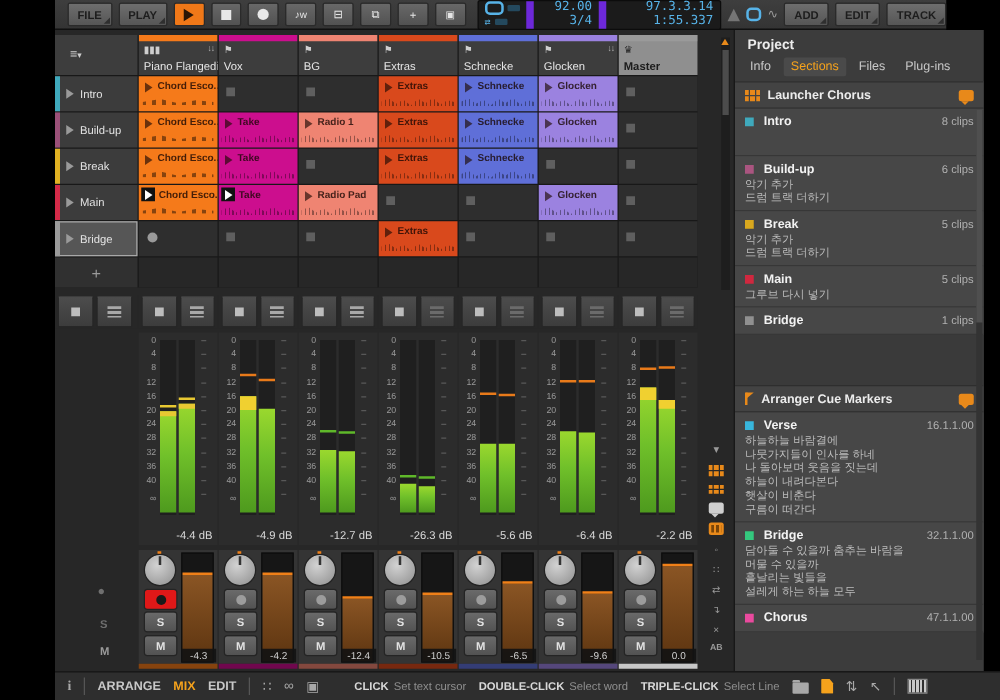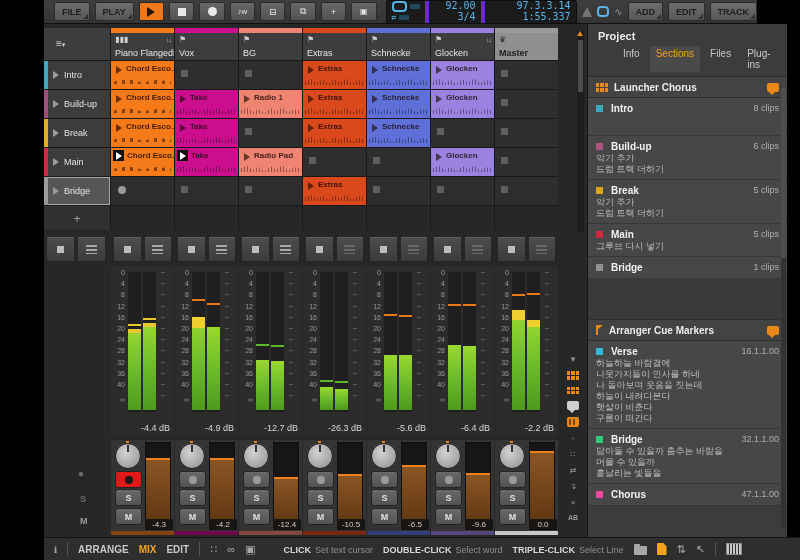--- a/index.html
+++ b/index.html
@@ -13,21 +13,21 @@
   .fold:after{content:"";position:absolute;right:1px;bottom:1px;border-left:5px solid transparent;border-bottom:5px solid #2f2f2f;}
   .ibtn{width:30px;height:17px;background:linear-gradient(#686868,#525252);border:1px solid #2a2a2a;border-radius:2px;
     display:flex;align-items:center;justify-content:center;color:#e5e5e5;font-size:9px;}
   .ibtn.play-active{background:#f07818;}
   .tri{width:0;height:0;border-left:8px solid #2a1505;border-top:5px solid transparent;border-bottom:5px solid transparent;}
   .sq{width:8px;height:8px;background:#e8e8e8;}
   .dot{width:9px;height:9px;border-radius:50%;background:#e8e8e8;}
   #transport{height:22px;background:#1b1b1b;border:1px solid #0c0c0c;border-radius:2px;display:flex;align-items:center;
     color:#57b3e8;font-size:10px;font-family:"DejaVu Sans Mono","Liberation Mono",monospace;margin-left:4px;}
   .tcol{display:flex;flex-direction:column;justify-content:center;gap:1px;padding:0 5px;height:100%;}
-  .tcol.brd{border-left:4px solid #6d28d9;align-items:flex-end;}
+  .tcol.brd{border-left:6px solid #6d28d9;align-items:flex-end;}
   .tval{text-align:right;line-height:10px;}
   .mini-blue{width:10px;height:5px;background:#24495e;border-radius:1px;display:inline-block;}
   .looppill{width:11px;height:7px;border:2px solid #57b3e8;border-radius:4px;}
   .metro{width:0;height:0;border-left:5px solid transparent;border-right:5px solid transparent;border-bottom:10px solid #8f8f8f;}
   
   #main{position:absolute;left:44px;top:24px;width:543px;height:513px;background:#272727;}
   #launcher-grid{position:absolute;left:0;top:4px;display:grid;grid-template-columns:66px repeat(7,63px);
     grid-template-rows:32px repeat(5,28px) 24px;gap:1px;background:#181818;}
   .hdr{background:#3d3d3d;position:relative;overflow:hidden;}
   .hdr .strip{position:absolute;left:0;top:0;right:0;height:5px;}
@@ -106,21 +106,21 @@
   .bubble{width:12px;height:9px;background:#cfcfcf;border-radius:2px;position:relative;}
   .bubble:after{content:"";position:absolute;left:2px;bottom:-3px;border-left:3px solid transparent;border-right:3px solid transparent;border-top:3px solid #cfcfcf;}
   .bubble.orange{background:#e8891a;}
   .bubble.orange:after{border-top-color:#e8891a;}
   .film{width:12px;height:10px;background:#e8891a;border-radius:2px;position:relative;}
   .film:after{content:"";position:absolute;left:2px;top:2px;right:2px;bottom:2px;background:repeating-linear-gradient(90deg,#7a4508 0 2px,transparent 2px 4px);}
   
   #panel{position:absolute;left:587px;top:24px;width:199px;height:513px;background:#3c3c3c;overflow:hidden;
     border-left:1px solid #181818;}
   #panel h1{margin:6px 0 2px 10px;font-size:11px;color:#ececec;}
-  #ptabs{display:flex;gap:4px;padding:2px 6px 4px;margin-left:23px;}
+  #ptabs{display:flex;gap:4px;padding:2px 6px 4px;}
   .ptab{font-size:10px;color:#c8c8c8;padding:2px 6px;border-radius:2px;}
   .ptab.active{color:#f5a21c;background:#4a4a4a;}
   .sechdr{height:20px;background:#434343;border-top:1px solid #2e2e2e;border-bottom:1px solid #2e2e2e;
     display:flex;align-items:center;gap:6px;padding:0 8px;color:#ececec;font-size:10px;font-weight:bold;}
   .sechdr .spacer{flex:1;}
   .flag{width:7px;height:10px;position:relative;}
   .flag:before{content:"";position:absolute;left:0;top:0;width:1.5px;height:10px;background:#e8891a;}
   .flag:after{content:"";position:absolute;left:1px;top:0;border-left:6px solid #e8891a;border-bottom:5px solid transparent;}
   .pitem{background:#474747;border-bottom:1px solid #373737;padding:3px 8px 4px;position:relative;}
   .pitem .trow{display:flex;align-items:center;gap:8px;height:14px;}
@@ -956,20 +956,21 @@
       </div>
       <div class="pitem">
         <div class="trow">
           <div class="csq" style="background: rgb(52, 200, 126);"></div>
           <div class="pname">Bridge</div>
           <div class="pcount">32.1.1.00</div>
         </div>
         <div class="pnote">담아둘 수 있을까 춤추는 바람을</div>
         <div class="pnote">머물 수 있을까</div>
         <div class="pnote">흩날리는 빛들을</div>
+        <div class="pnote">설레게 하는 하늘 모두</div>
       </div>
       <div class="pitem">
         <div class="trow">
           <div class="csq" style="background: rgb(234, 74, 158);"></div>
           <div class="pname">Chorus</div>
           <div class="pcount">47.1.1.00</div>
         </div>
       </div>
     </div>
   <div id="panel-scroll">

